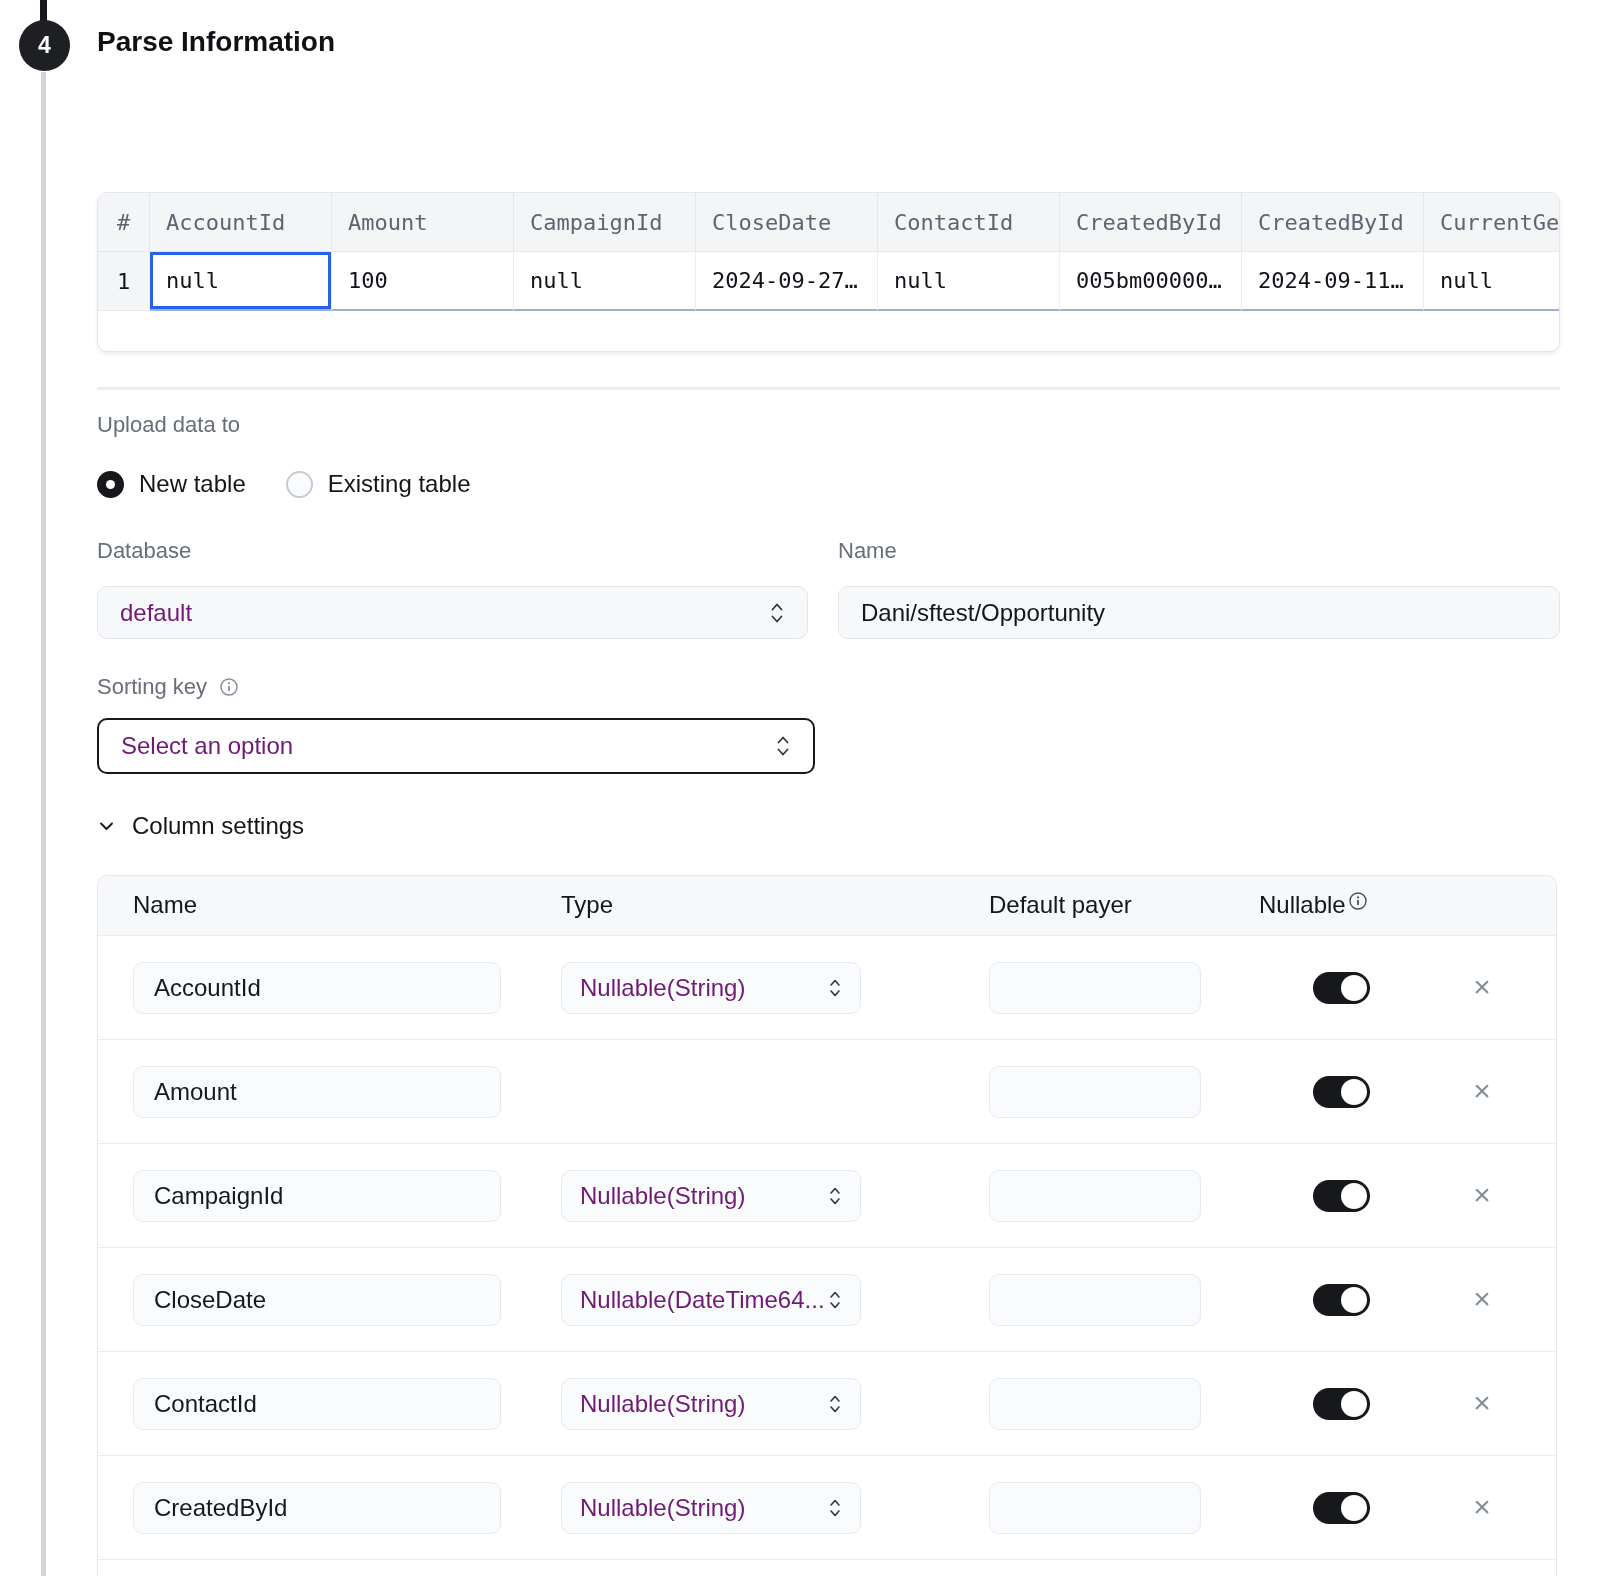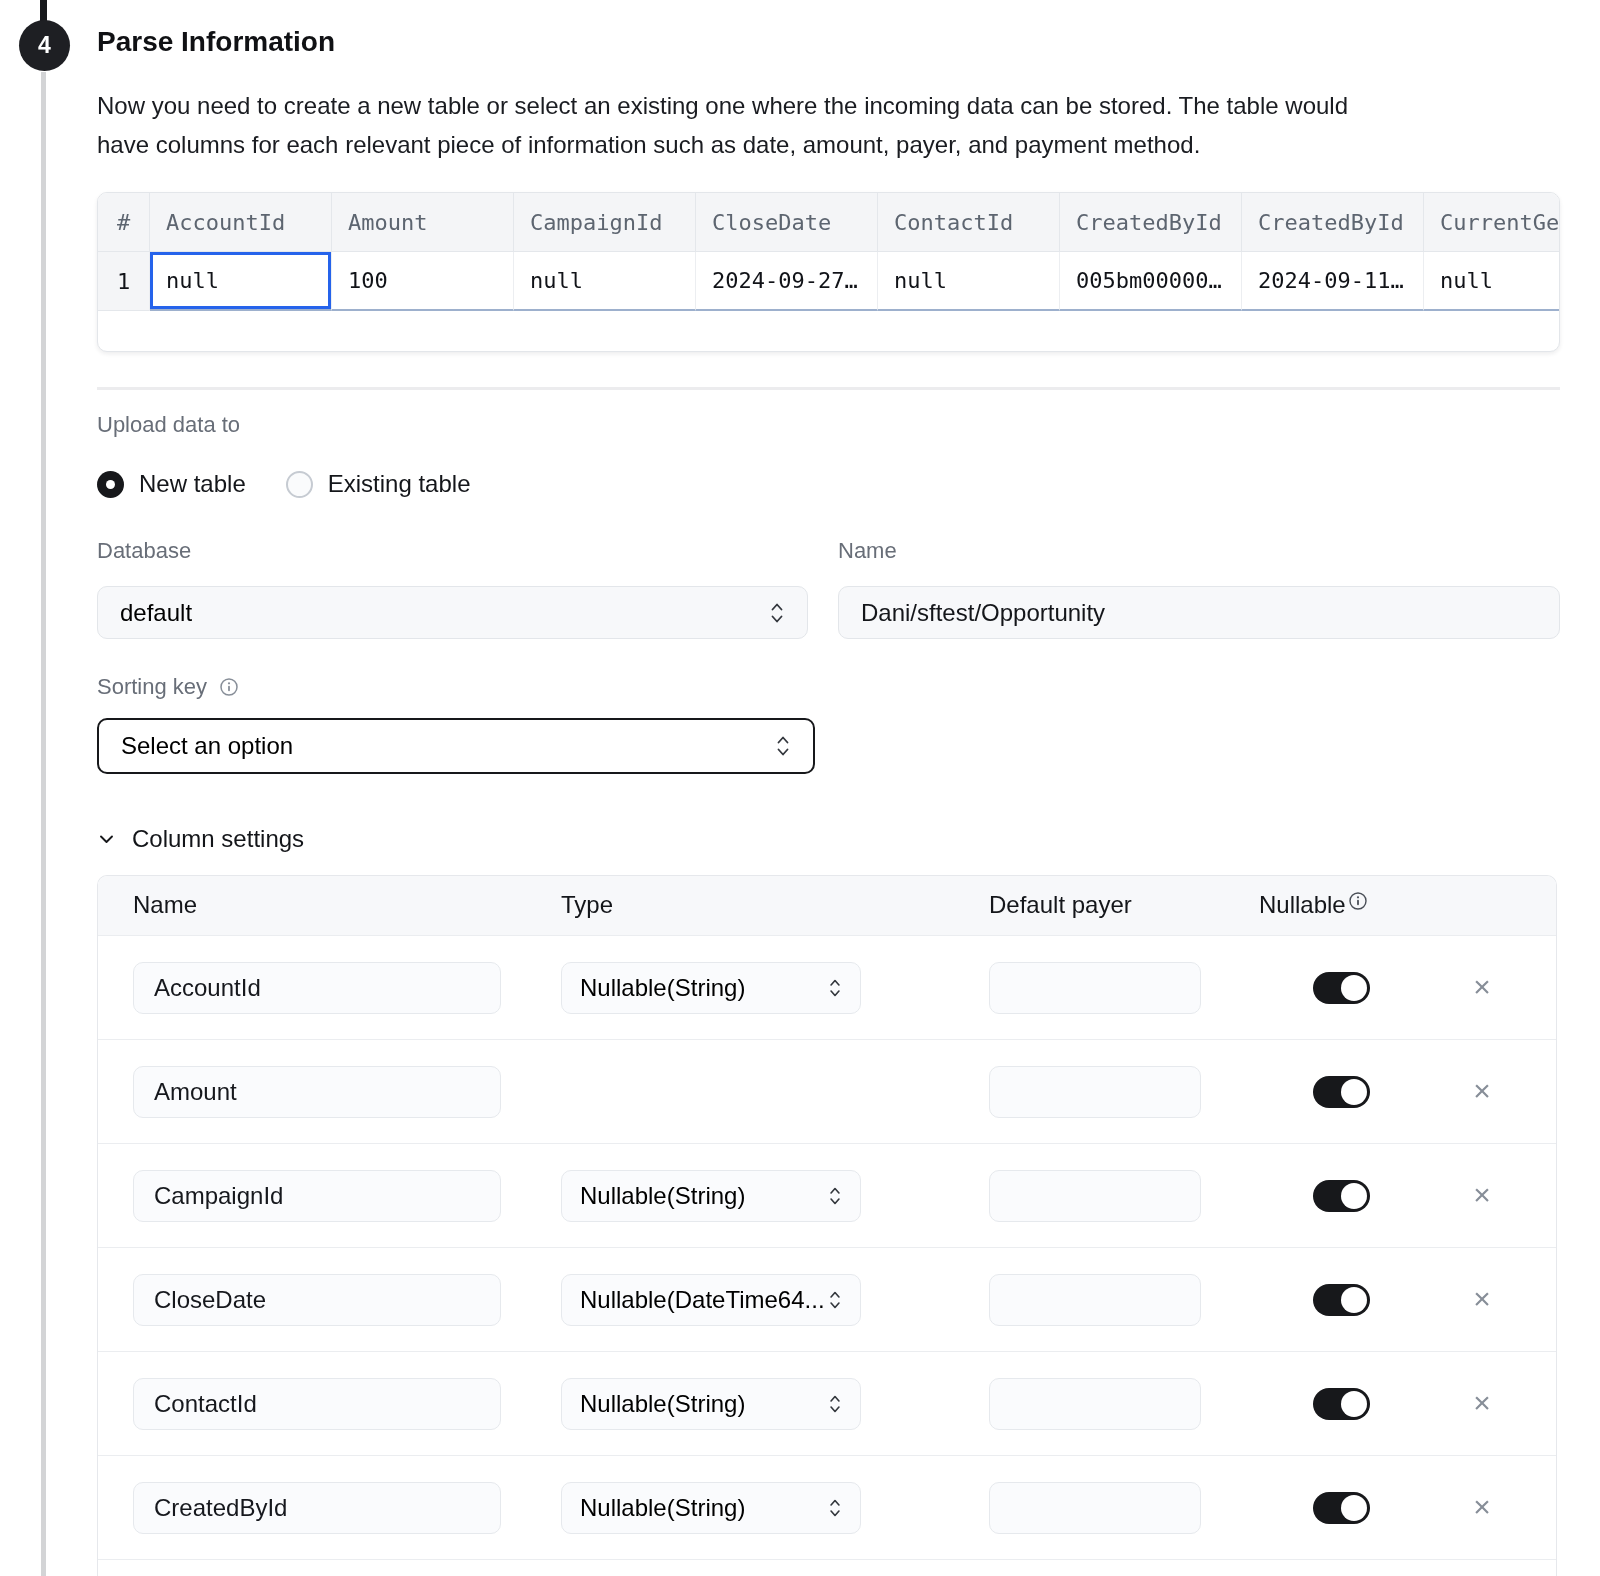--- a/index.html
+++ b/index.html
@@ -46,31 +46,31 @@
   .radio.on::after { content:''; width:9px; height:9px; border-radius:50%; background:#ffffff; }
   .radio.off { border:2px solid #c6cbd2; background:#fafbfc; }
   .radio-label { font-size:24px; color:#14161a; margin-left:15px; }
   .radio-gap { width:40px; }
 
   .field-label-db { position:absolute; top:538px; left:0; }
   .field-label-nm { position:absolute; top:538px; left:741px; }
 
   .select { display:flex; align-items:center; justify-content:space-between; padding:0 22px;
             background:#f7f8fa; border:1px solid #e3e6ea; border-radius:10px; height:53px;
-            font-size:24px; color:#000000; cursor:pointer; }
+            font-size:24px; color:#701a75; cursor:pointer; }
   .db-select { position:absolute; top:586px; left:0; width:711px; }
   .name-input { position:absolute; top:586px; left:741px; width:722px; height:53px;
                 background:#f7f8fa; border:1px solid #e3e6ea; border-radius:10px;
                 padding:0 22px; font-size:24px; color:#14161a; font-family:"Liberation Sans", sans-serif; }
   .sorting-label { position:absolute; top:674px; left:0; display:flex; align-items:center; gap:12px; }
   .sorting-select { position:absolute; top:718px; left:0; width:718px; height:56px;
                     background:#ffffff; border:2px solid #17181b; }
 
   .disclosure { position:absolute; top:812px; left:2px; display:flex; align-items:center; gap:18px;
-                font-size:24px; color:#131519; cursor:pointer;margin-top:13px; }
+                font-size:24px; color:#131519; cursor:pointer; }
 
   
   .settings-card { position:absolute; top:875px; left:0; width:1460px; height:701px; background:#ffffff;
                    border:1px solid #e6e8ec; border-bottom:none; border-radius:10px 10px 0 0; overflow:hidden; }
   .settings-header { position:relative; height:60px; background:#f7f8fa; border-bottom:1px solid #ebedf0;
                      font-size:24px; color:#14161a; }
   .settings-header .h-name { position:absolute; left:35px; top:15px; }
   .settings-header .h-type { position:absolute; left:463px; top:15px; }
   .settings-header .h-default { position:absolute; left:891px; top:15px; }
   .settings-header .h-nullable { position:absolute; left:1161px; top:15px; display:flex; gap:2px; }
@@ -99,24 +99,20 @@
 
   <div class="rail-top"></div>
   <div class="step-circle">
     <span>4</span>
   </div>
   <div class="rail"></div>
 
   <div class="content">
 
     <div class="title">Parse Information</div>
-    <div class="desc">
-      <div>Now you need to create a new table or select an existing one where the incoming data can be stored. The table would</div>
-      <div>have columns for each relevant piece of information such as date, amount, payer, and payment method.</div>
-    </div>
 
     <div class="preview-card">
       <table>
         <colgroup>
           <col style="width:52px">
             <col style="width:182px">
             <col style="width:182px">
             <col style="width:182px">
           <col style="width:182px">
             <col style="width:182px">

